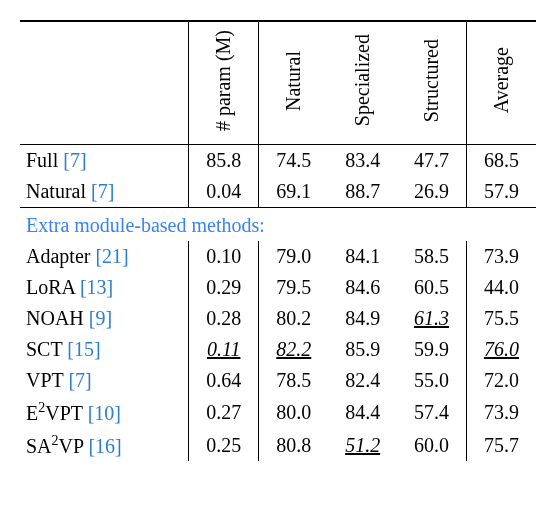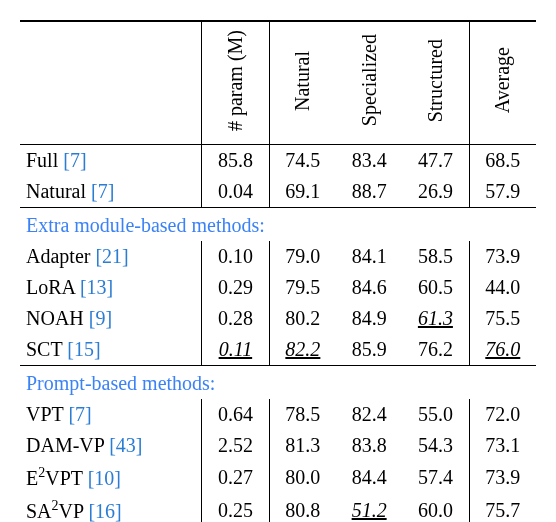--- a/index.html
+++ b/index.html
@@ -102,42 +102,31 @@
   <td class="num sep-left">80.2</td>
   <td class="num">84.9</td>
   <td class="num"><span class="under">61.3</span></td>
   <td class="num sep-left">75.5</td>
 </tr>
 <tr>
   <td><span>SCT</span> <span class="cite">[15]</span></td>
   <td class="num sep-left"><span class="under">0.11</span></td>
   <td class="num sep-left"><span class="under">82.2</span></td>
   <td class="num">85.9</td>
-  <td class="num">76.2</td>
+  <td class="num">59.9</td>
   <td class="num sep-left"><span class="under">76.0</span></td>
 </tr>
 
-<tr class="hr-top">
-  <td colspan="6" class="grouphdr">Prompt-based methods:</td>
-</tr>
 <tr>
   <td><span>VPT</span> <span class="cite">[7]</span></td>
   <td class="num sep-left">0.64</td>
   <td class="num sep-left">78.5</td>
   <td class="num">82.4</td>
   <td class="num">55.0</td>
   <td class="num sep-left">72.0</td>
-</tr>
-<tr>
-  <td><span>DAM-VP</span> <span class="cite">[43]</span></td>
-  <td class="num sep-left">2.52</td>
-  <td class="num sep-left">81.3</td>
-  <td class="num">83.8</td>
-  <td class="num">54.3</td>
-  <td class="num sep-left">73.1</td>
 </tr>
 <tr>
   <td><span>E</span><sup>2</sup><span>VPT</span> <span class="cite">[10]</span></td>
   <td class="num sep-left">0.27</td>
   <td class="num sep-left">80.0</td>
   <td class="num">84.4</td>
   <td class="num">57.4</td>
   <td class="num sep-left">73.9</td>
 </tr>
 <tr>

